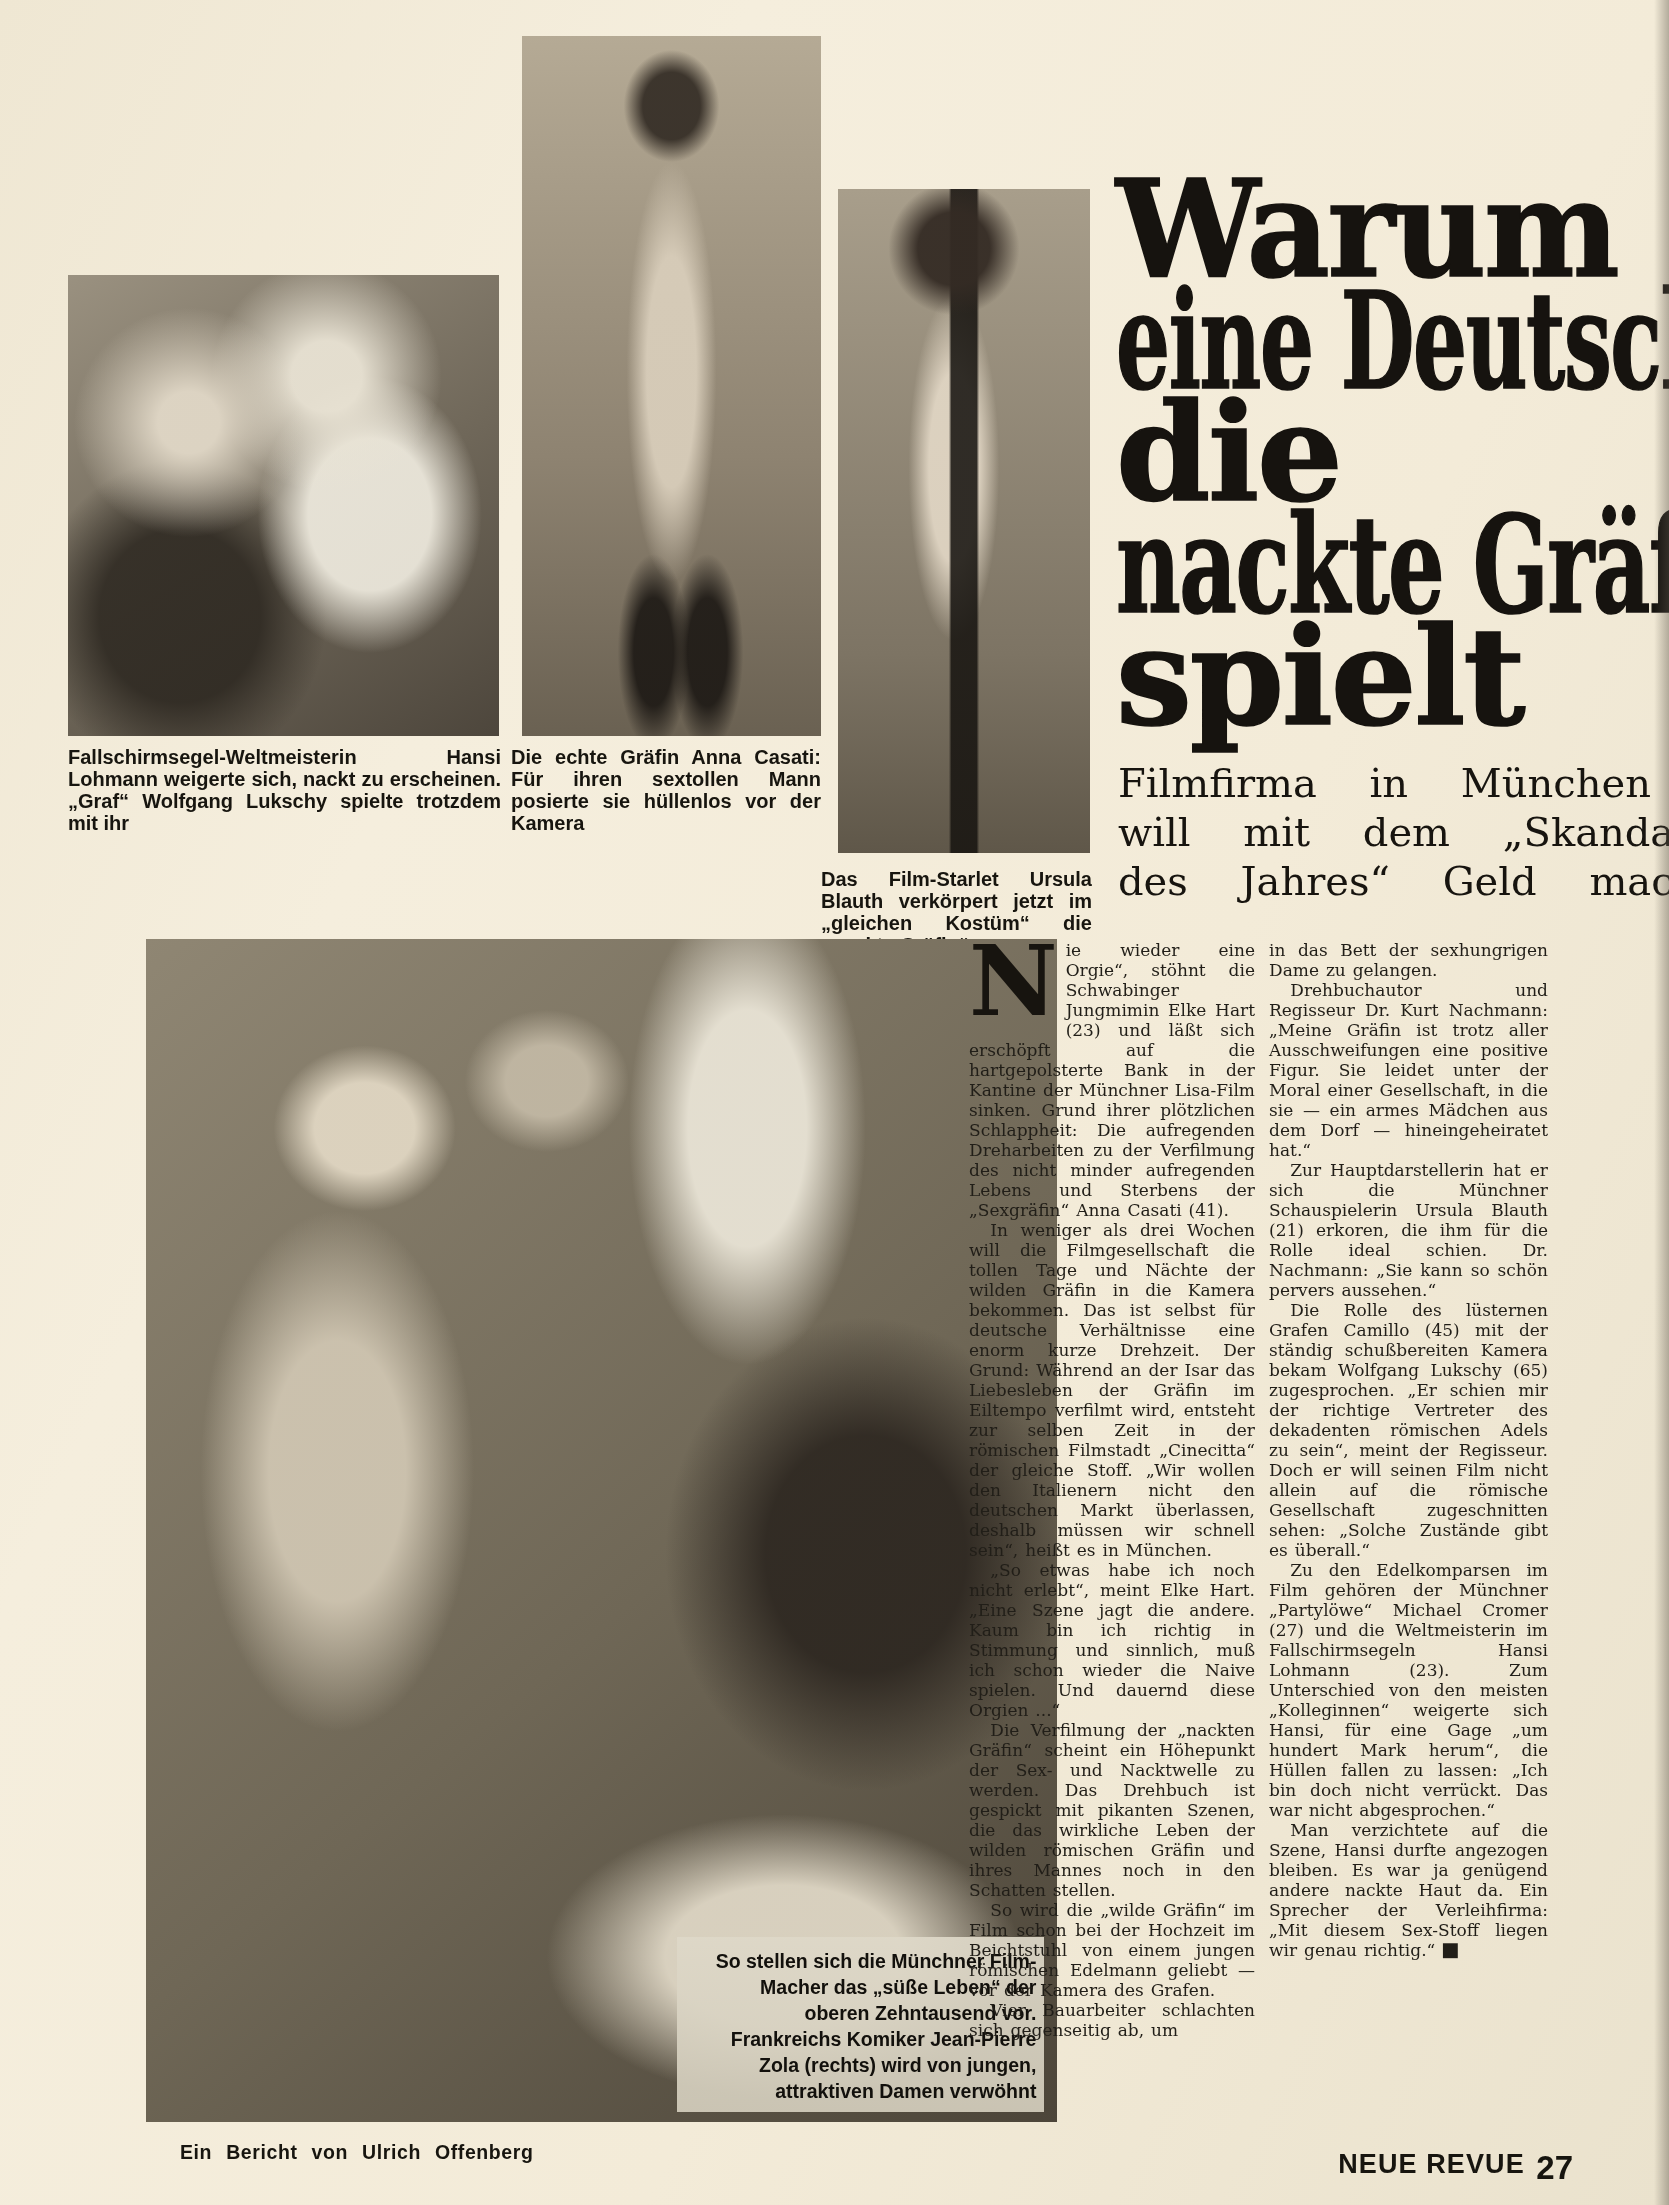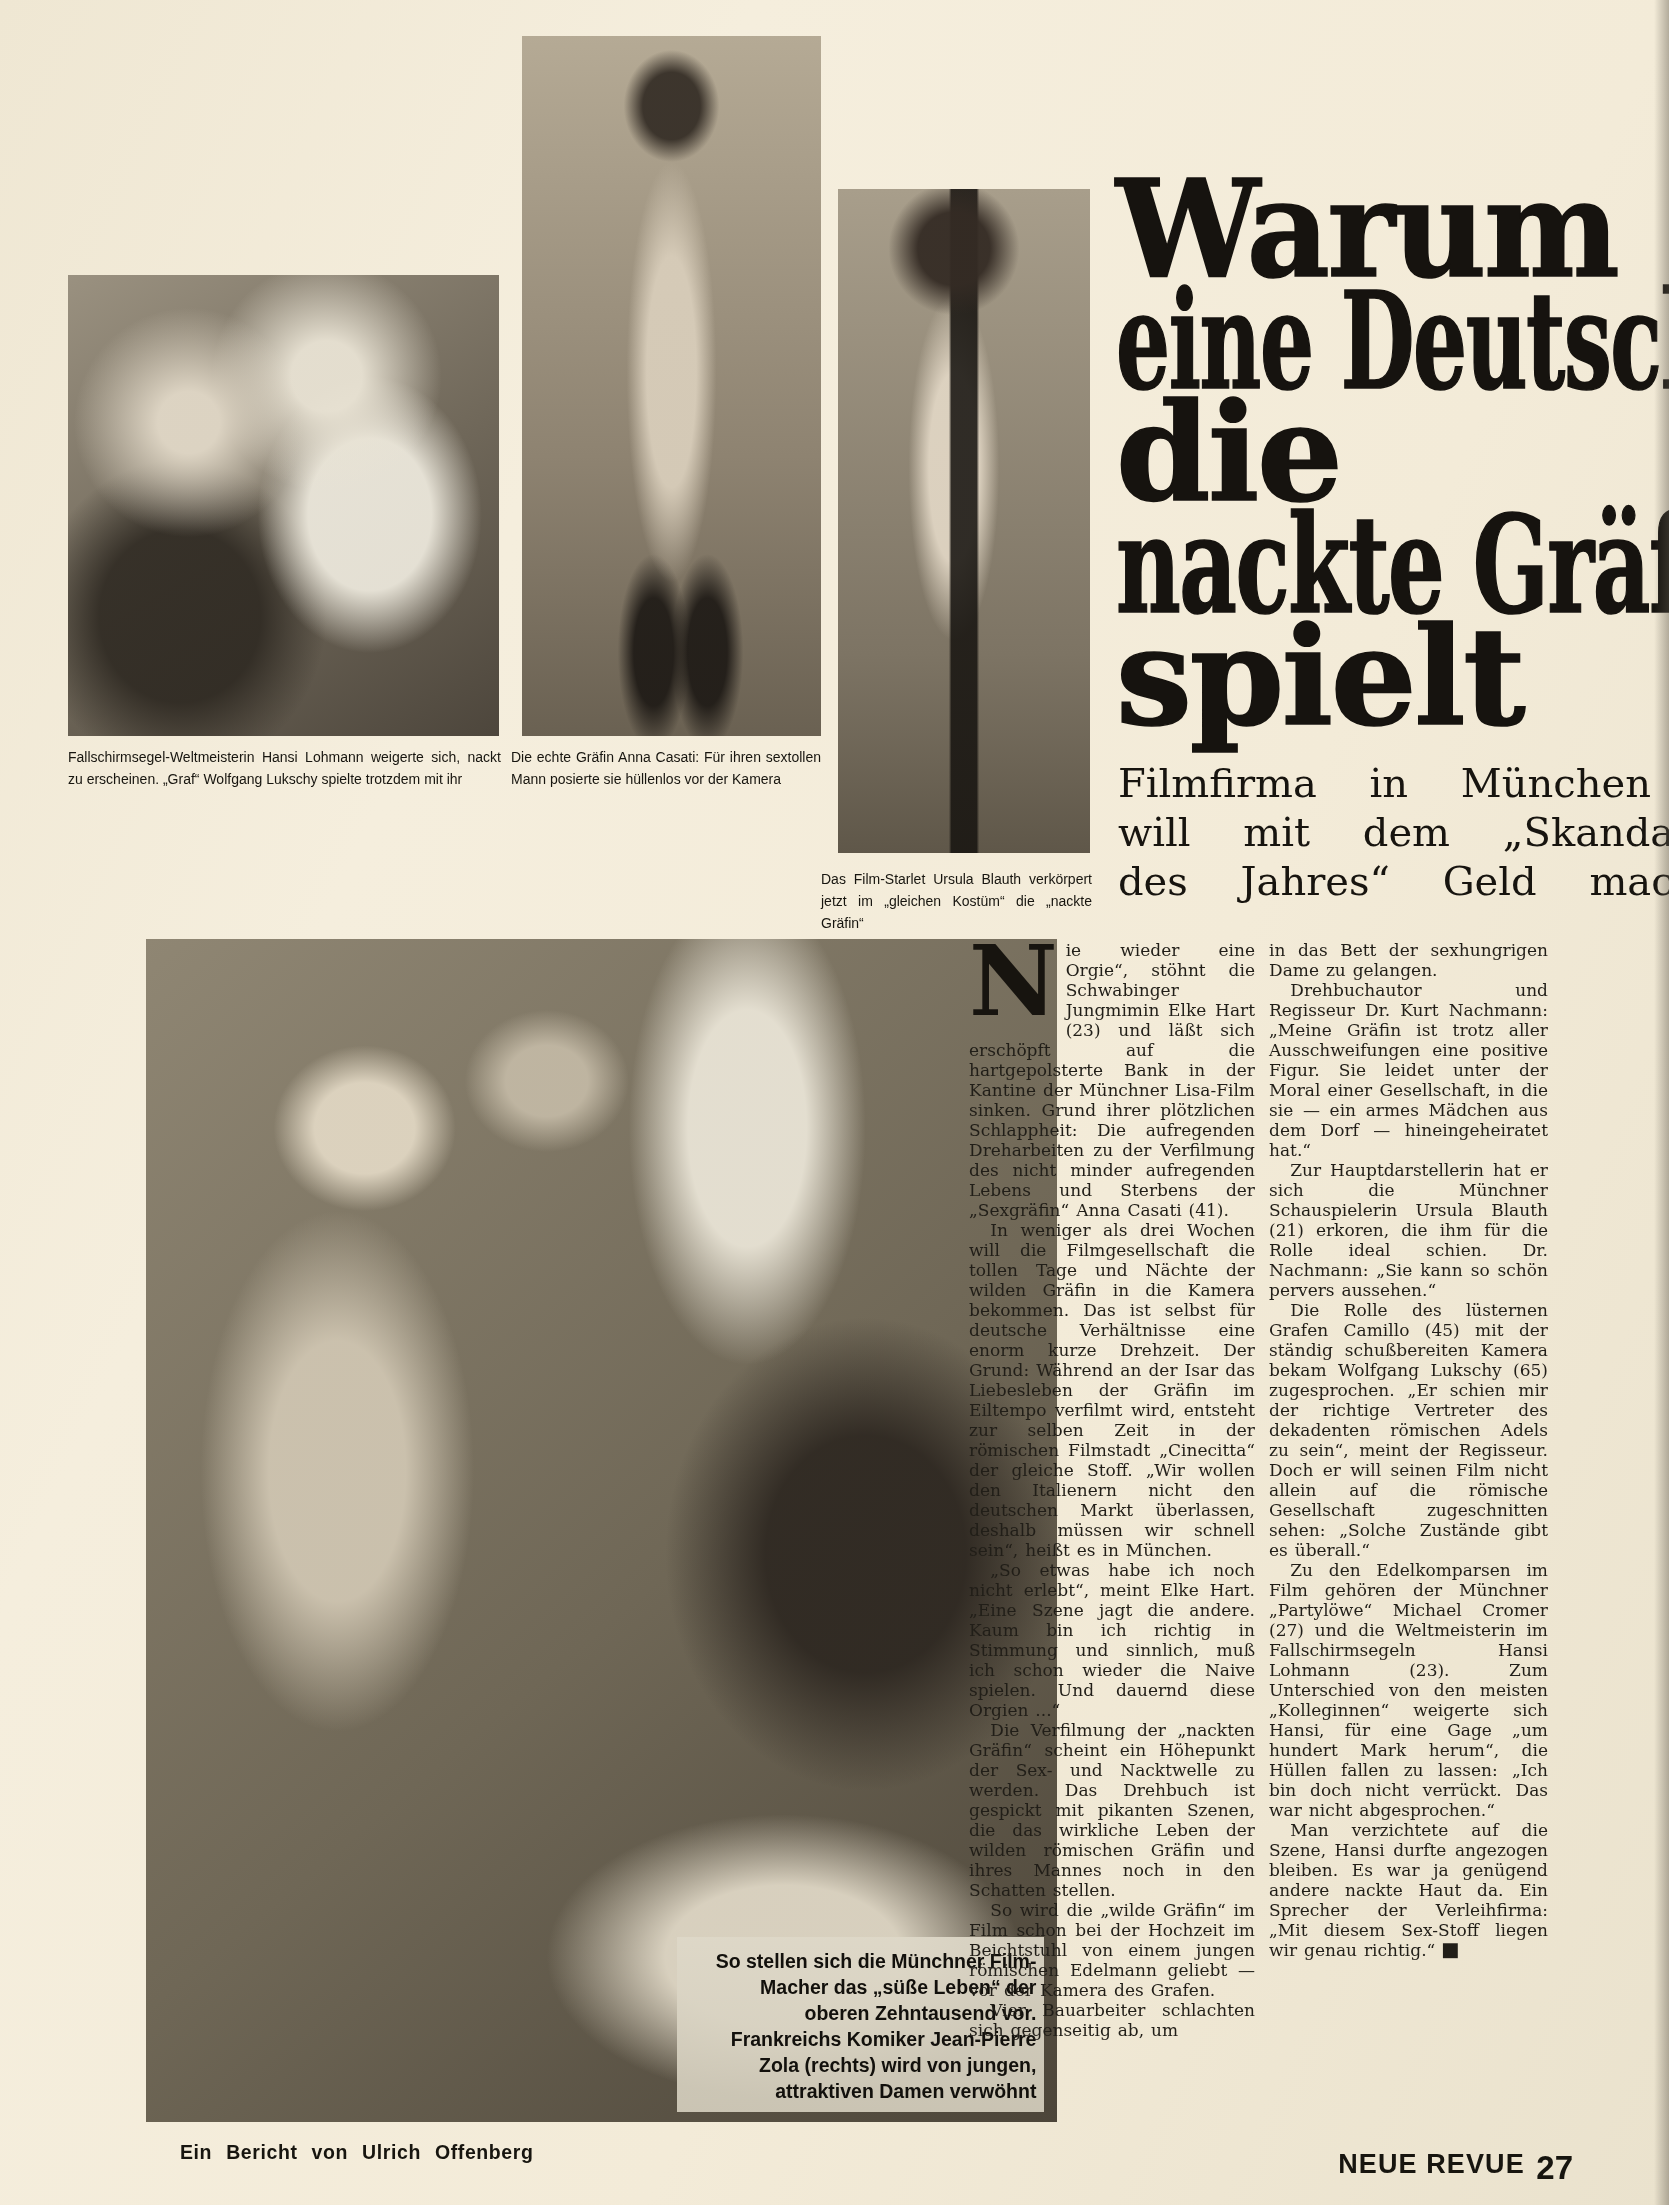--- a/index.html
+++ b/index.html
@@ -45,22 +45,22 @@
       radial-gradient(ellipse 15% 22% at 21% 45%, rgba(211,201,181,.9) 0 50%, rgba(211,201,181,0) 100%),
       radial-gradient(ellipse 9% 6% at 44% 12%, rgba(201,191,171,.85) 0 50%, rgba(201,191,171,0) 100%),
       radial-gradient(ellipse 13% 20% at 66% 16%, rgba(236,231,217,.92) 0 50%, rgba(236,231,217,0) 100%),
       radial-gradient(ellipse 22% 20% at 79% 52%, rgba(42,36,30,.88) 0 50%, rgba(42,36,30,0) 100%),
       radial-gradient(ellipse 26% 12% at 70% 86%, rgba(229,221,203,.9) 0 50%, rgba(229,221,203,0) 100%),
       linear-gradient(140deg,#8f8673,#6f6756 55%,#4c4539);
   }
 
   
   .caption {
-    position:absolute; font-family:"Liberation Sans", sans-serif; font-weight:normal;
-    font-size:14px; line-height:22px; color:#17150f; text-align:justify;
+    position:absolute; font-family:"Liberation Sans", sans-serif; font-weight:bold;
+    font-size:20px; line-height:22px; color:#17150f; text-align:justify;
   }
   .cap1 { left:68px; top:746px; width:433px; }
   .cap2 { left:511px; top:746px; width:310px; }
   .cap3 { left:821px; top:868px; width:271px; }
 
   .overlay-caption {
     position:absolute; right:12.6px; bottom:10.3px; width:344px;
     font-family:"Liberation Sans", sans-serif; font-weight:bold;
     font-size:19.5px; line-height:26px; color:#12100c; text-align:right;
     background:linear-gradient(rgba(222,216,200,.93), rgba(211,205,188,.93));

